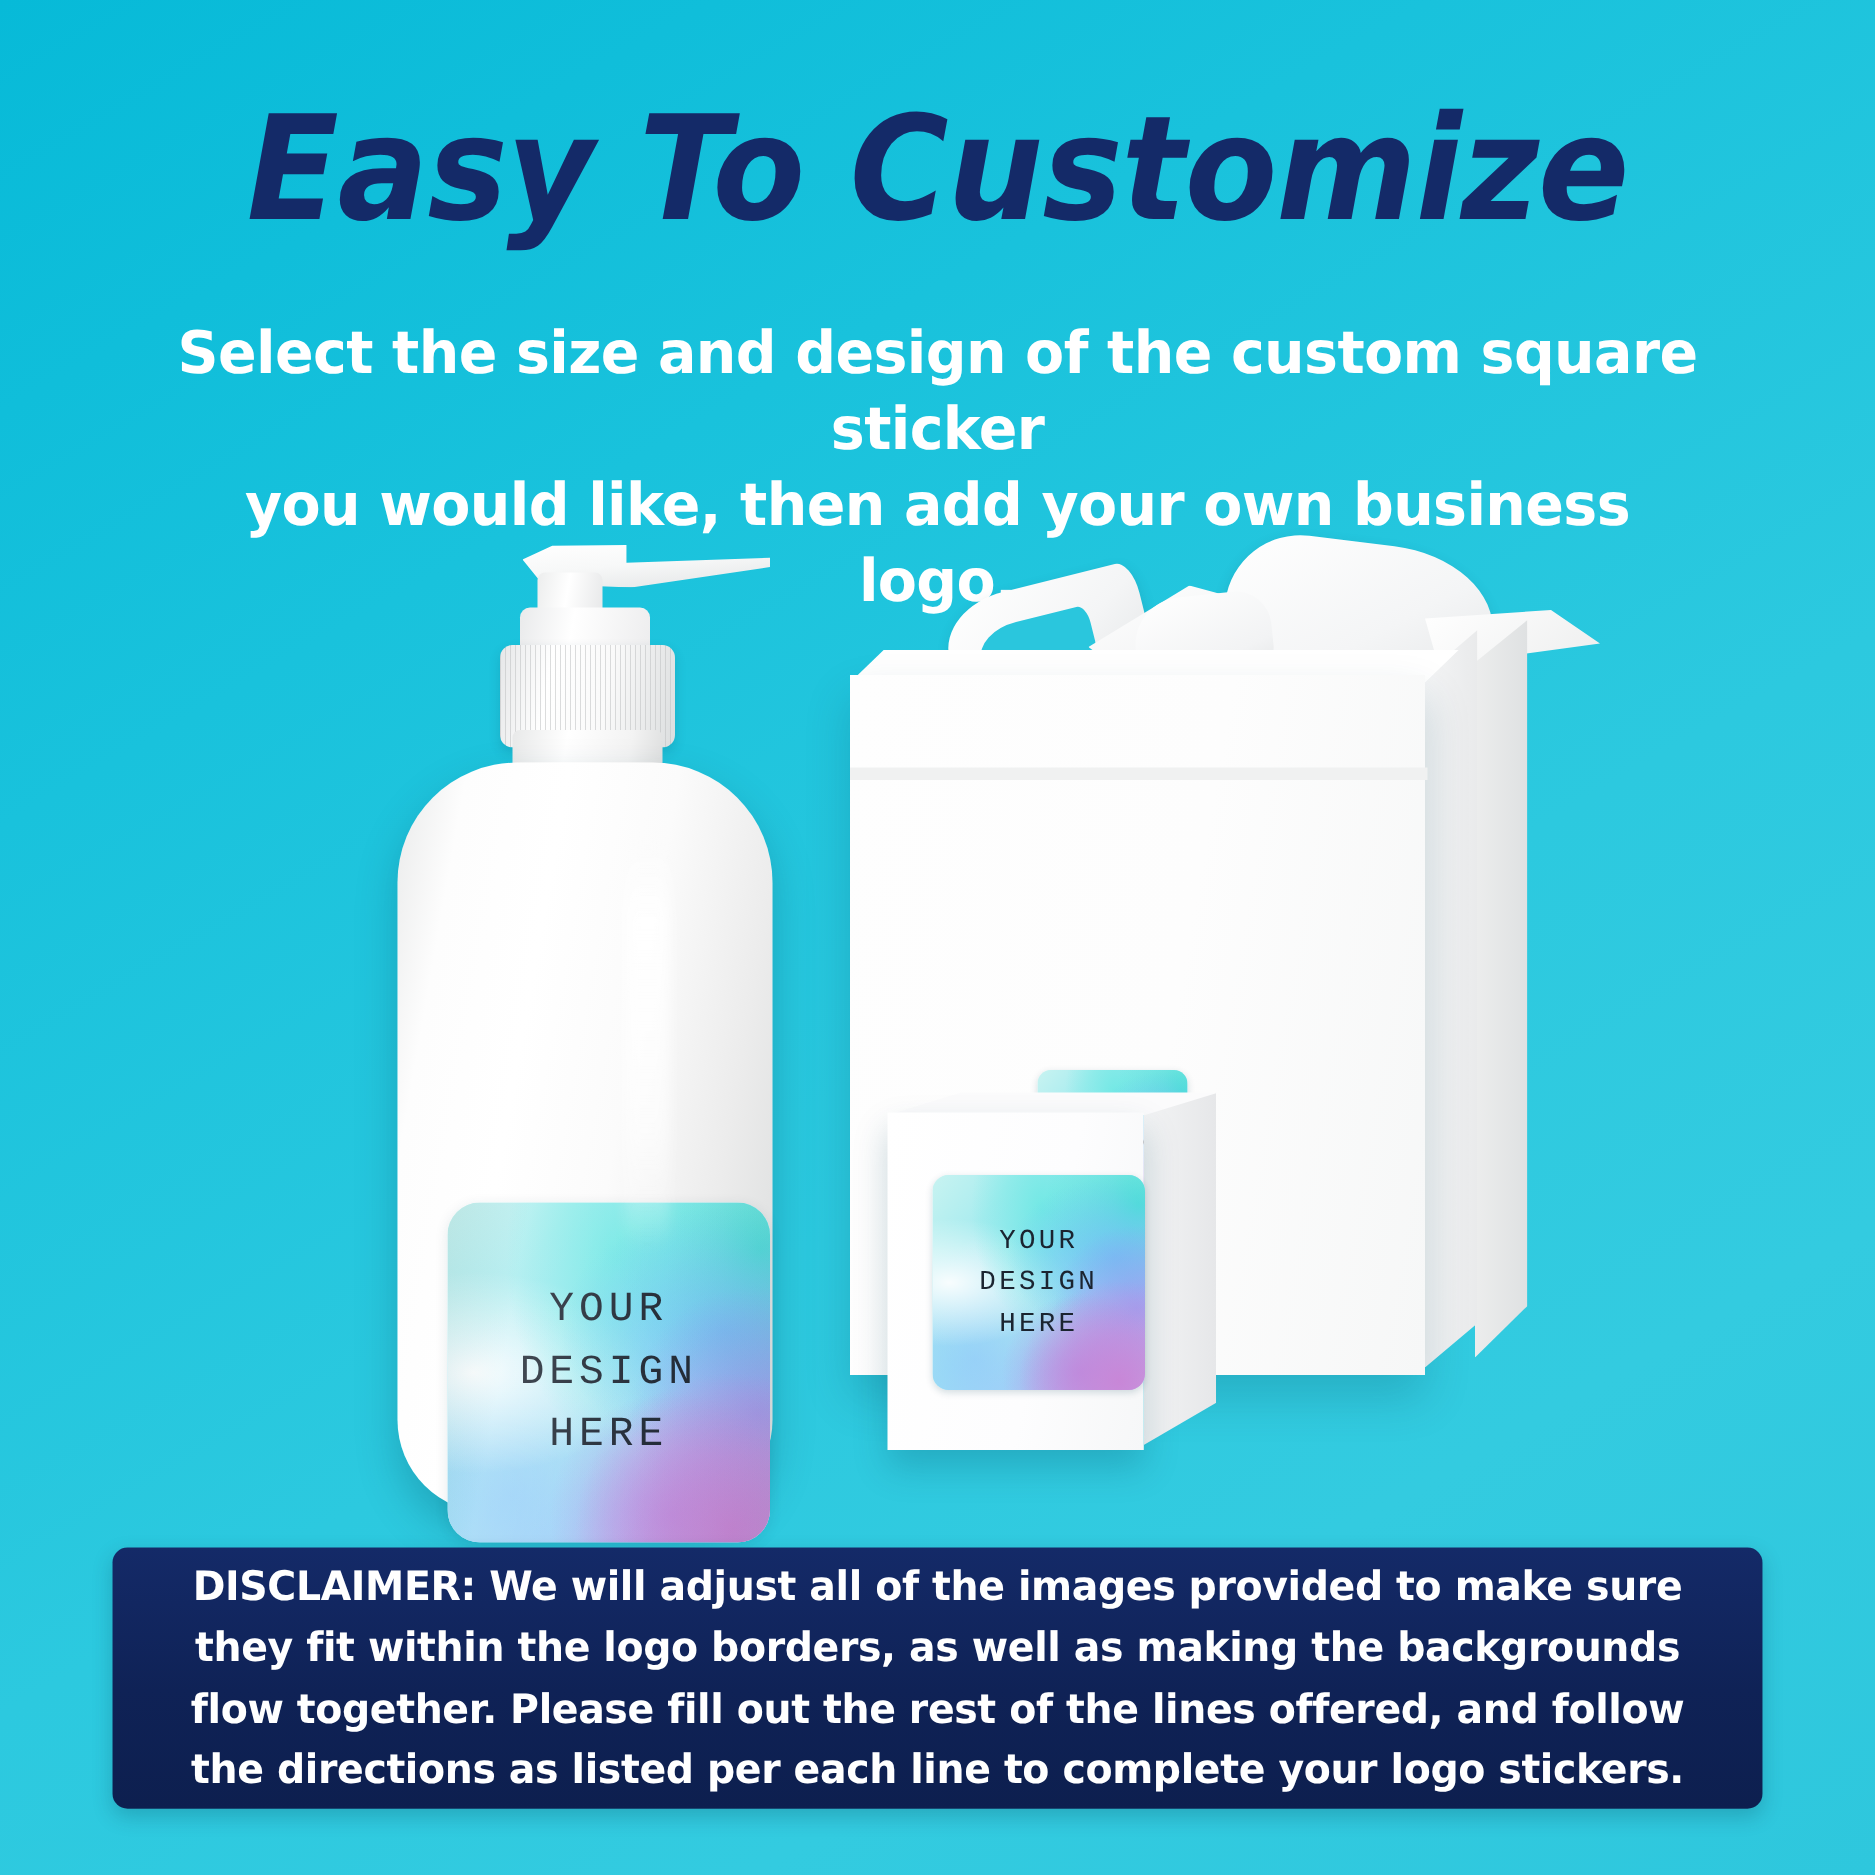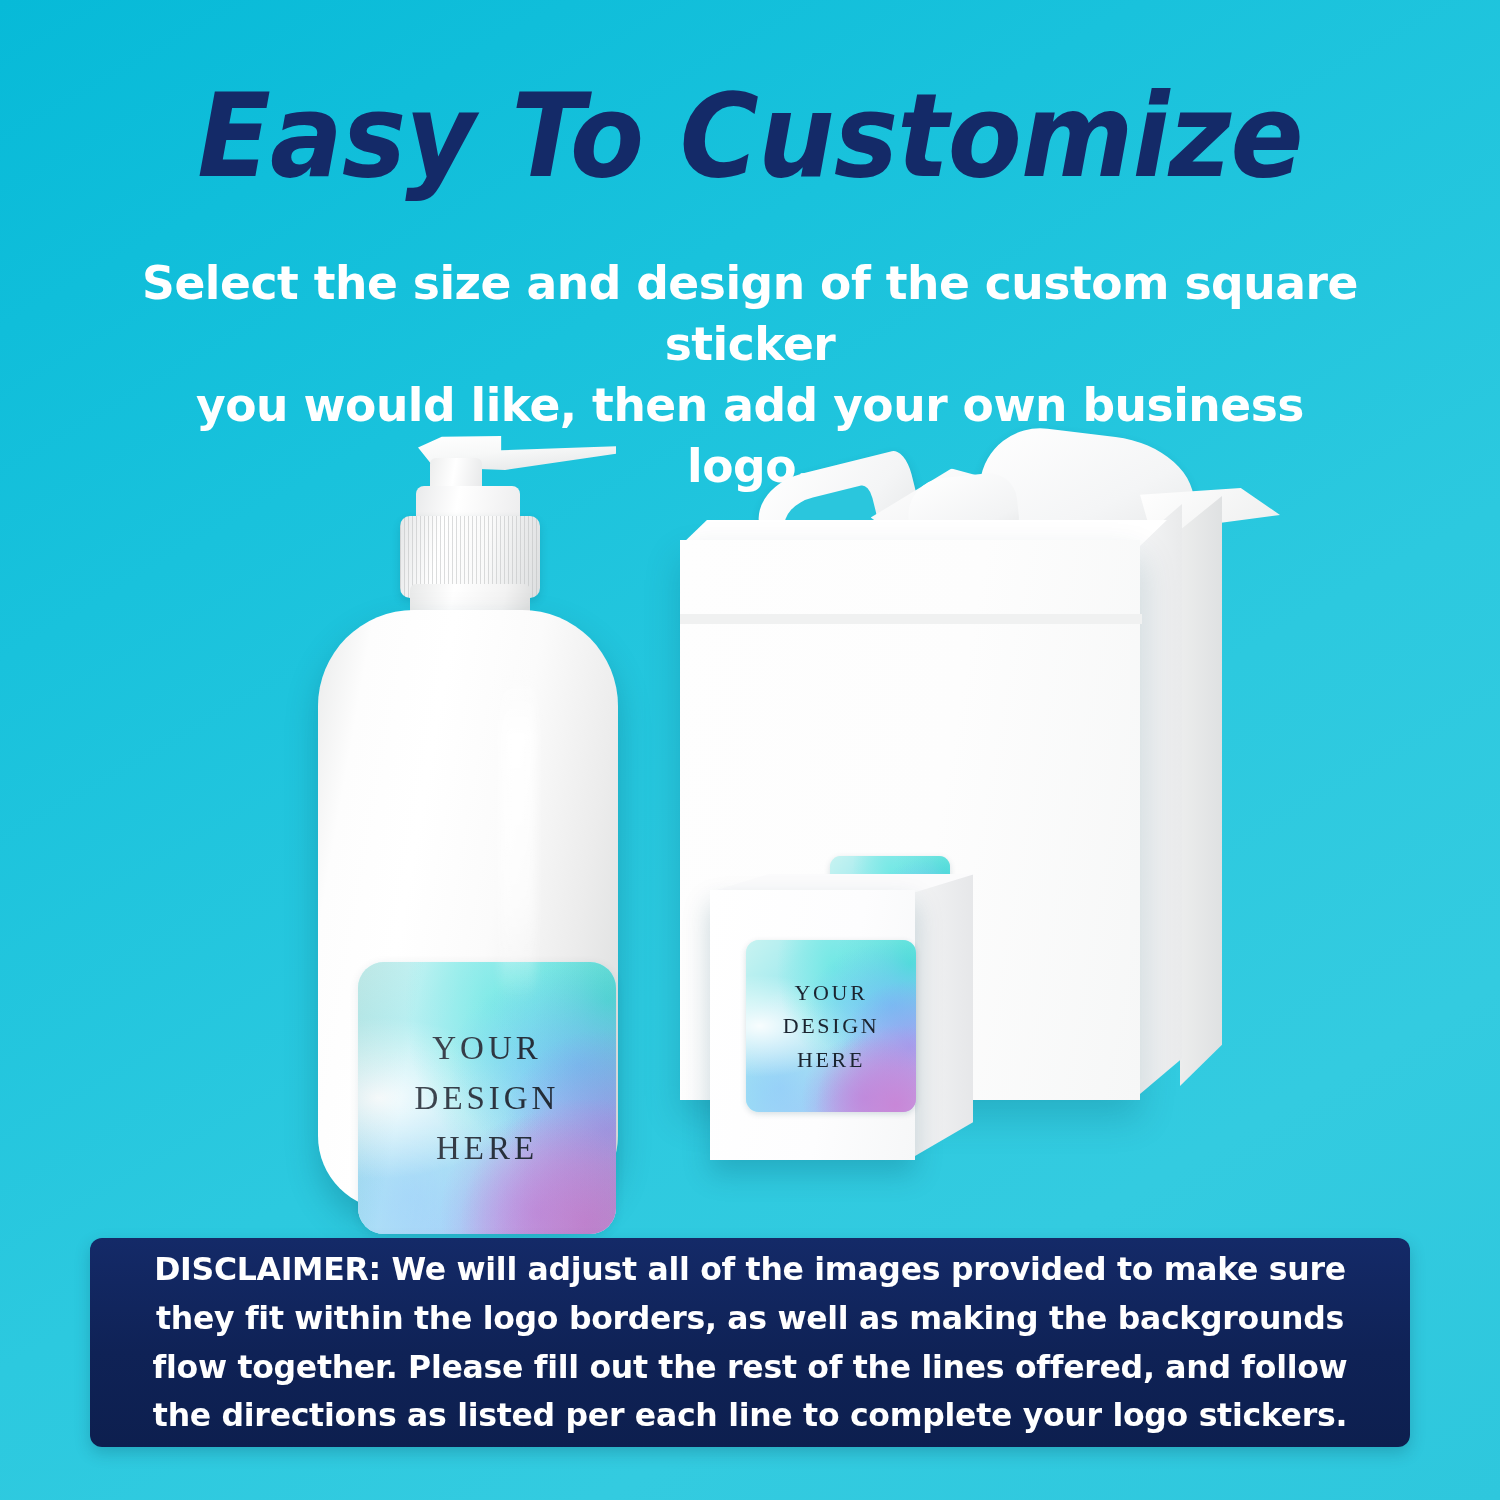--- a/index.html
+++ b/index.html
@@ -252,21 +252,21 @@
       radial-gradient(ellipse at 52% 16%, rgba(97,233,224,.75) 0%, rgba(97,233,224,0) 46%),
       radial-gradient(ellipse at 8% 50%, rgba(255,255,255,.92) 0%, rgba(255,255,255,0) 42%),
       radial-gradient(ellipse at 20% 86%, rgba(146,201,250,.70) 0%, rgba(146,201,250,0) 44%),
       radial-gradient(circle at 34% 62%, rgba(178,238,238,.85) 0%, rgba(178,238,238,0) 40%),
       linear-gradient(128deg, #c8f3f1 0%, #a9ecef 22%, #9fe4f3 44%, #a8d8f5 62%, #bcc8f2 78%, #cdb6e6 100%);
   }
   .wc-text {
     position:absolute; inset:0;
     display:flex; flex-direction:column;
     align-items:center; justify-content:center;
-    font-family: Liberation Serif, serif;
+    font-family: Liberation Mono, monospace;
     font-weight: 300;
     color: #1b2430;
     letter-spacing: .12em;
     line-height: 1.52;
     text-align:left;
   }
   .sticker-bottle .wc-text { font-size: 33px; }
   .sticker-small  .wc-text { font-size: 22px; }
   .sticker-gift   .wc-text { font-size: 15px; letter-spacing:.10em; line-height:1.55; }
 

